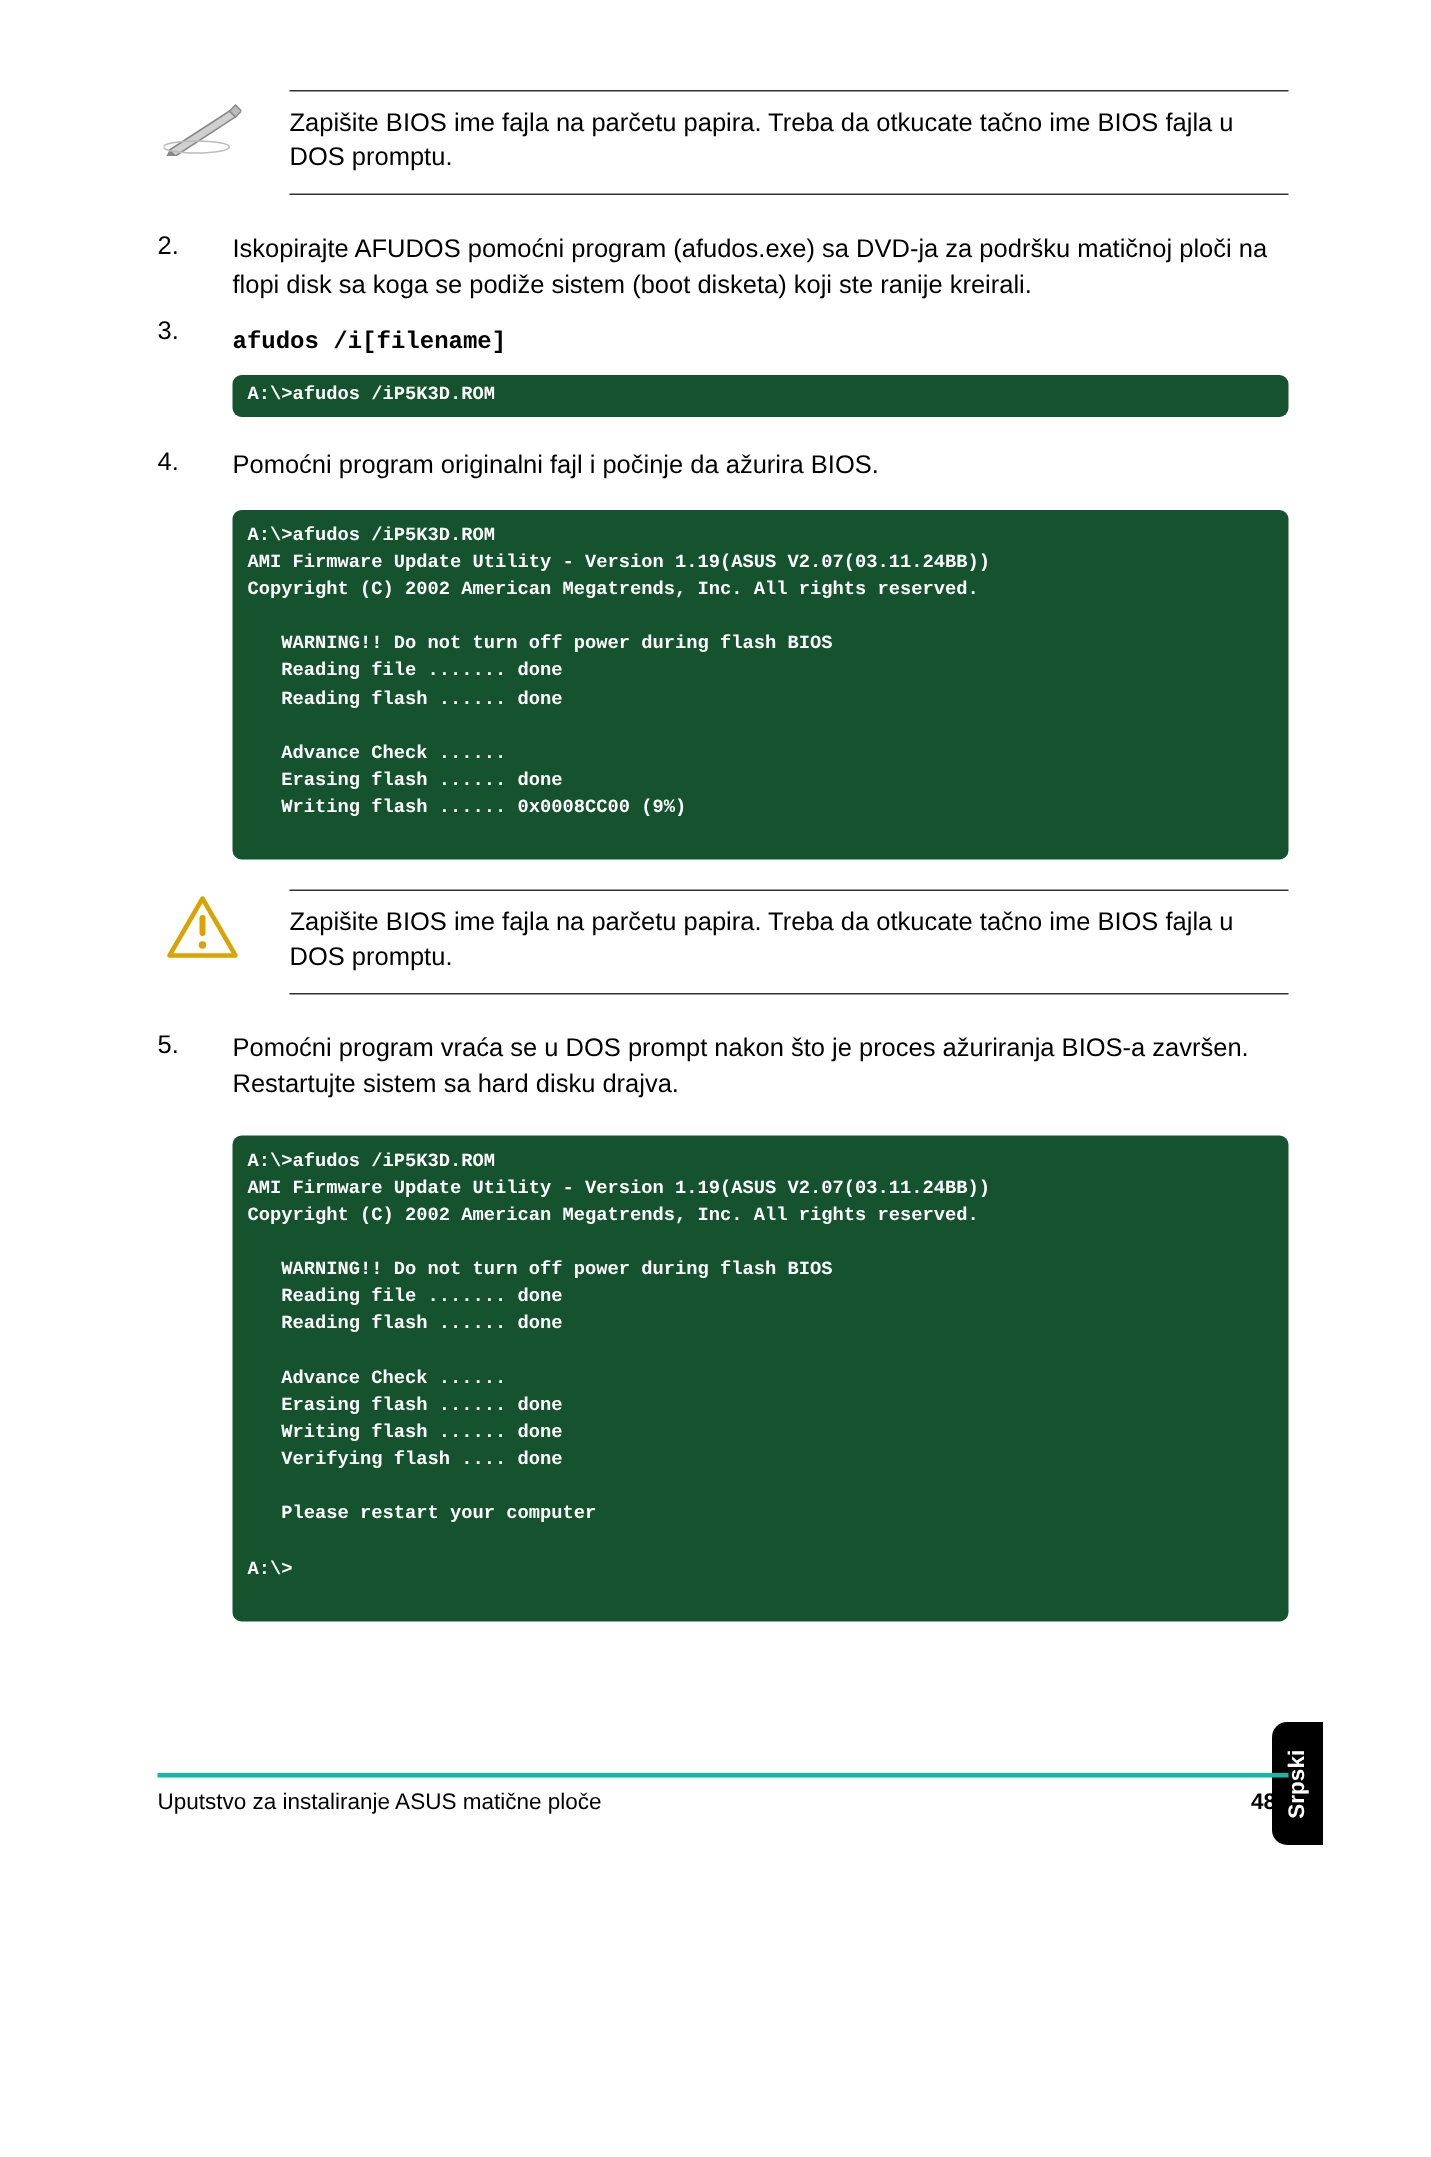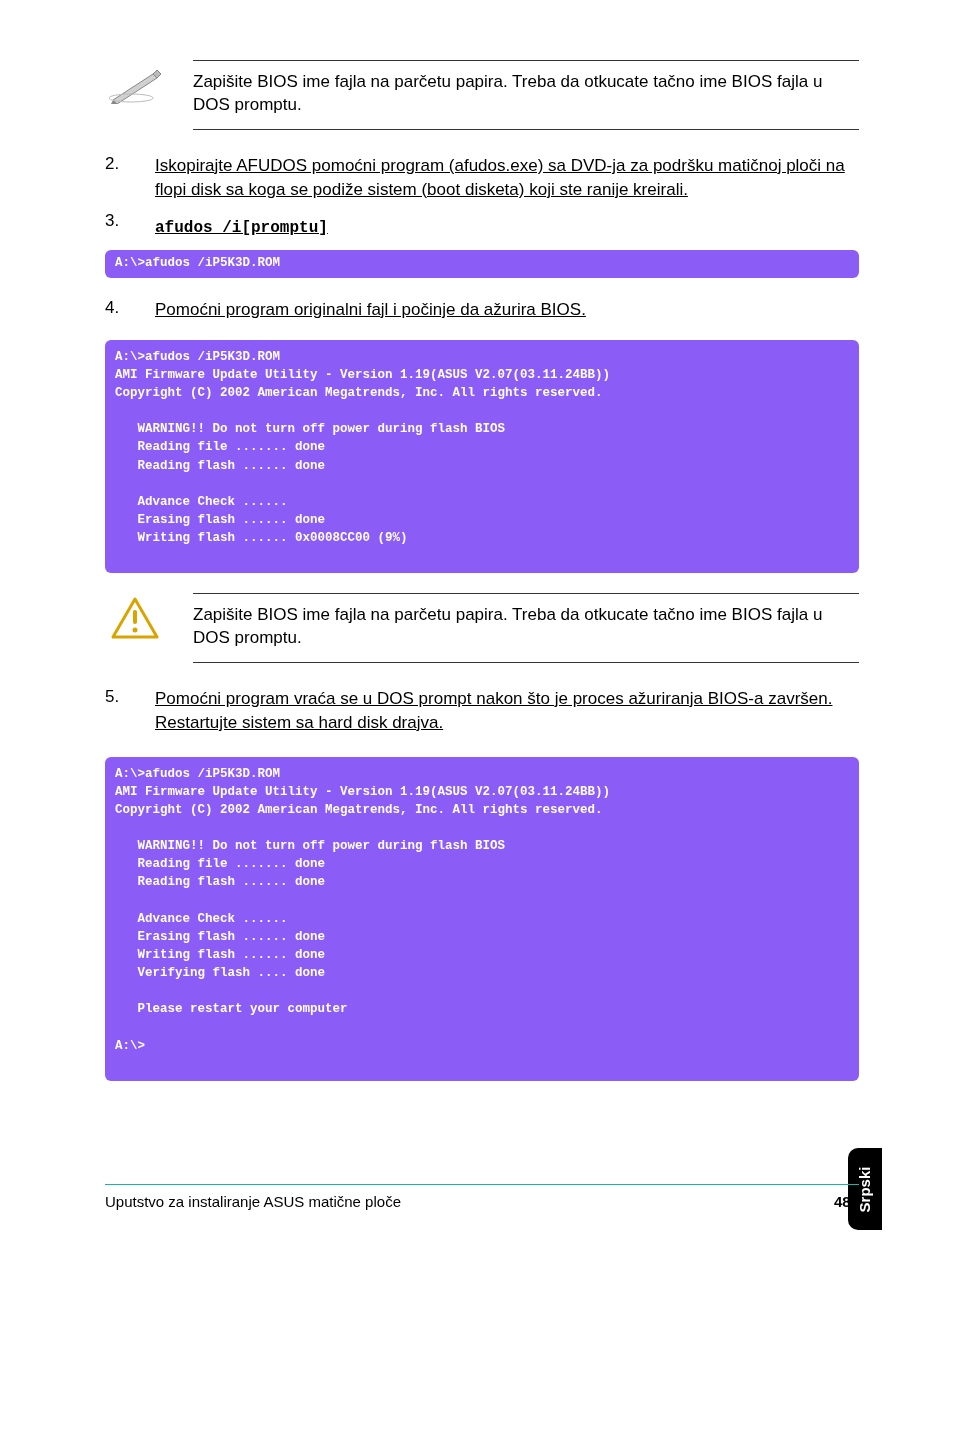--- a/index.html
+++ b/index.html
@@ -44,45 +44,45 @@
     gap: 26px;
     margin-bottom: 10px;
   }
   .num-list .num {
     flex: 0 0 24px;
     text-align: left;
   }
   .num-list .body {
     flex: 1;
     line-height: 1.4;
-    text-decoration: underline;
   }
 
   .mono-inline {
     font-family: "Courier New", monospace;
     font-weight: bold;
     font-size: 16px;
     margin-top: 6px;
   }
 
   .indent-para {
     margin-left: 50px;
     margin-top: 14px;
     margin-bottom: 18px;
     line-height: 1.4;
   }
 
   .terminal {
-    background: #8b5cf6;
+    background: #14532d;
     color: #fff;
     font-family: "Courier New", monospace;
     font-size: 12.5px;
     font-weight: bold;
     padding: 6px 10px;
     white-space: pre;
+    margin-left: 50px;
     margin-bottom: 20px;
     border-radius: 6px;
     line-height: 1.45;
   }
   .terminal.tall { padding: 8px 10px 26px 10px; }
   .terminal.small { padding: 4px 10px 6px 10px; }
 
   .side-tab {
     position: absolute;
     right: 72px;
@@ -102,21 +102,21 @@
     font-weight: bold;
     font-size: 15px;
     white-space: nowrap;
   }
 
   .footer {
     position: absolute;
     left: 105px;
     right: 95px;
     bottom: 48px;
-    border-top: 1px solid #14b8a6;
+    border-top: 3px solid #14b8a6;
     padding-top: 8px;
     display: flex;
     justify-content: space-between;
     font-size: 15px;
   }
   .footer .pg { font-weight: bold; font-size: 15px; }
 </style>
 </head>
 <body>
 
@@ -135,21 +135,21 @@
   </div>
 
   <div class="num-list">
     <div class="num">2.</div>
     <div class="body">Iskopirajte AFUDOS pomoćni program (afudos.exe) sa DVD-ja za podršku matičnoj ploči na flopi disk sa koga se podiže sistem (boot disketa) koji ste ranije kreirali.</div>
   </div>
 
   <div class="num-list" style="margin-top:6px;">
     <div class="num">3.</div>
     <div class="body">
-      <div class="mono-inline">afudos /i[promptu]</div>
+      <div class="mono-inline">afudos /i[filename]</div>
     </div>
   </div>
 
 
   <div class="terminal small">A:\&gt;afudos /iP5K3D.ROM</div>
 
   <div class="num-list" style="margin-bottom:18px;">
     <div class="num">4.</div>
     <div class="body">Pomoćni program originalni fajl i počinje da ažurira BIOS.</div>
   </div>
@@ -172,21 +172,21 @@
         <path d="M24 2 L46 40 L2 40 Z" fill="#fff" stroke="#d9a400" stroke-width="3" stroke-linejoin="round"></path>
         <rect x="22" y="13" width="4" height="14" rx="2" fill="#d9a400"></rect>
         <circle cx="24" cy="33" r="2.5" fill="#d9a400"></circle>
       </svg>
     </div>
     <div class="note-text">Zapišite BIOS ime fajla na parčetu papira. Treba da otkucate tačno ime BIOS fajla u DOS promptu.</div>
   </div>
 
   <div class="num-list" style="margin-bottom:22px;">
     <div class="num">5.</div>
-    <div class="body">Pomoćni program vraća se u DOS prompt nakon što je proces ažuriranja BIOS-a završen.  Restartujte sistem sa hard disk drajva.</div>
+    <div class="body">Pomoćni program vraća se u DOS prompt nakon što je proces ažuriranja BIOS-a završen.  Restartujte sistem sa hard disku drajva.</div>
   </div>
 
   <div class="terminal tall">A:\&gt;afudos /iP5K3D.ROM
 AMI Firmware Update Utility - Version 1.19(ASUS V2.07(03.11.24BB))
 Copyright (C) 2002 American Megatrends, Inc. All rights reserved.
 
    WARNING!! Do not turn off power during flash BIOS
    Reading file ....... done
    Reading flash ...... done
 

